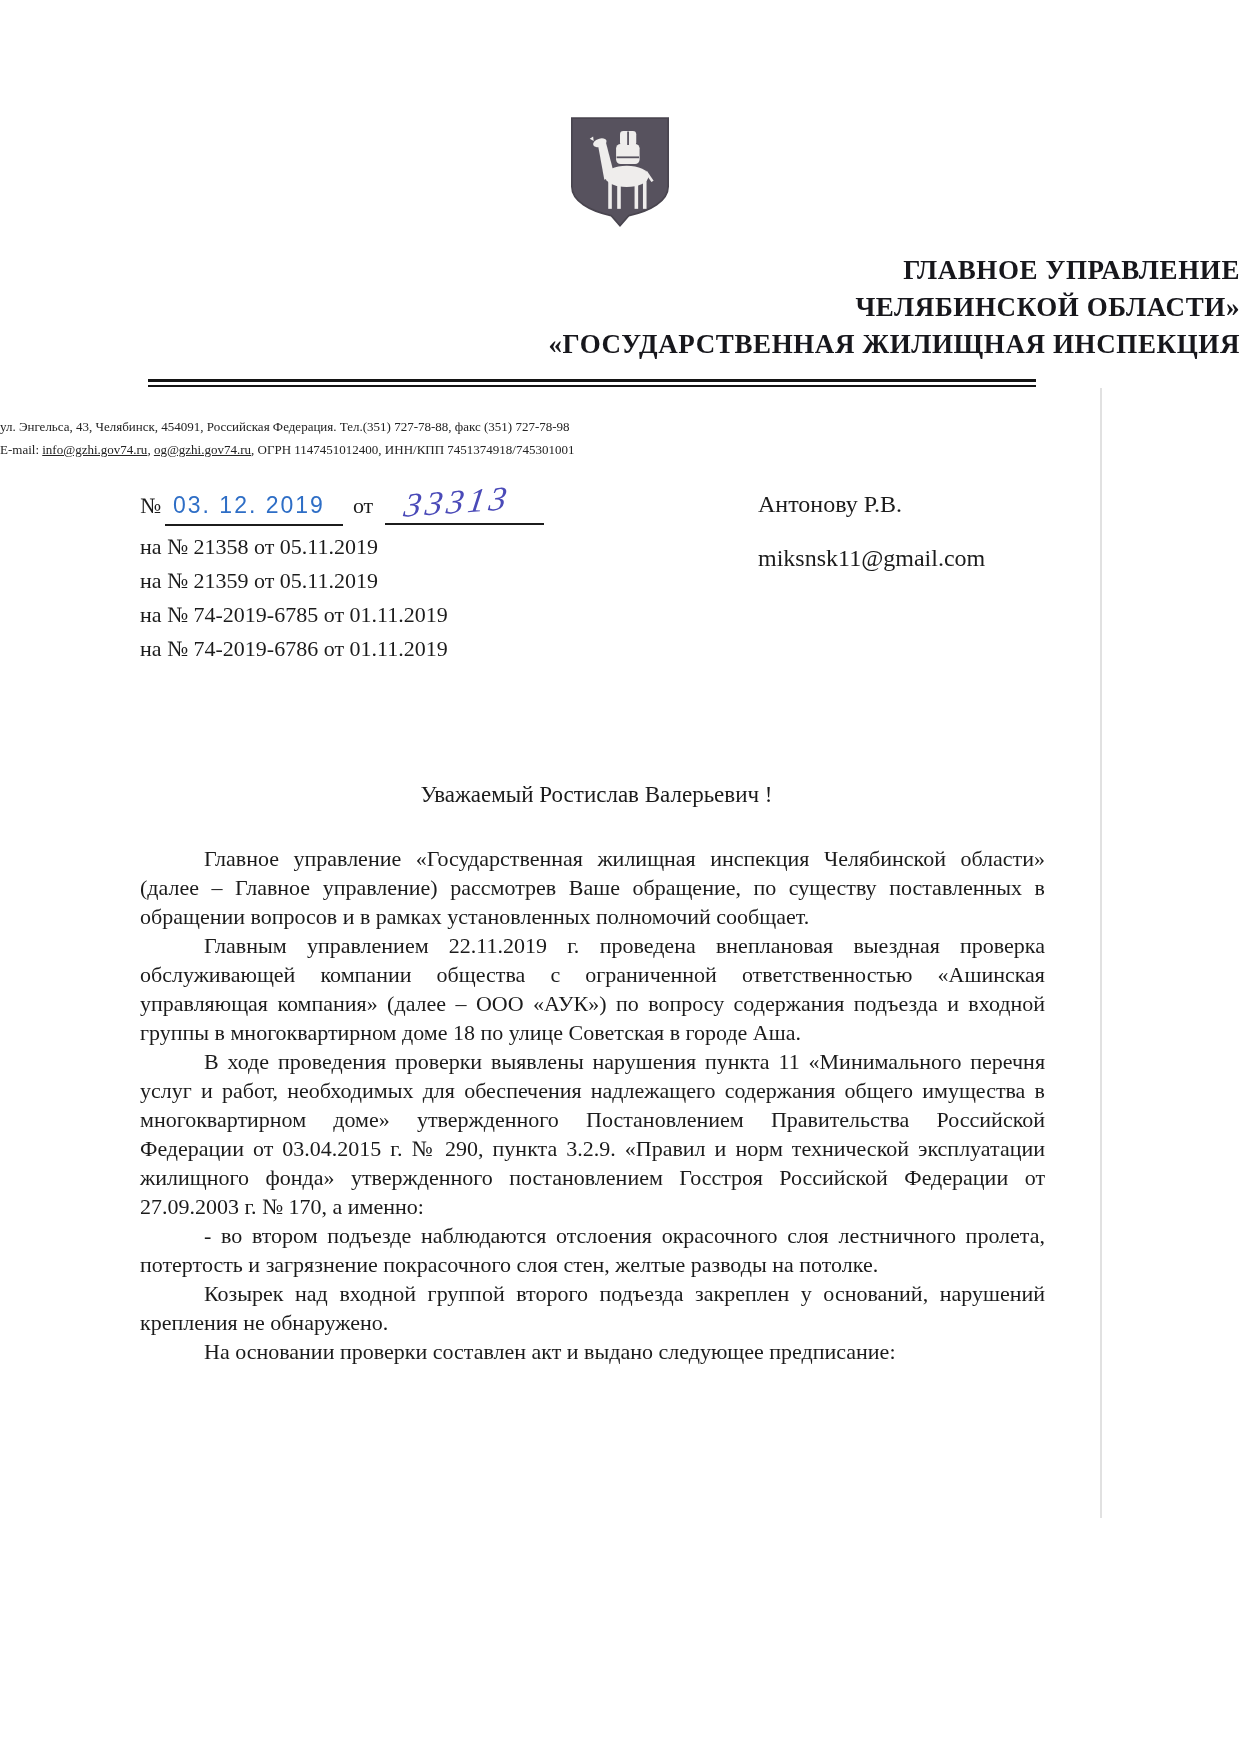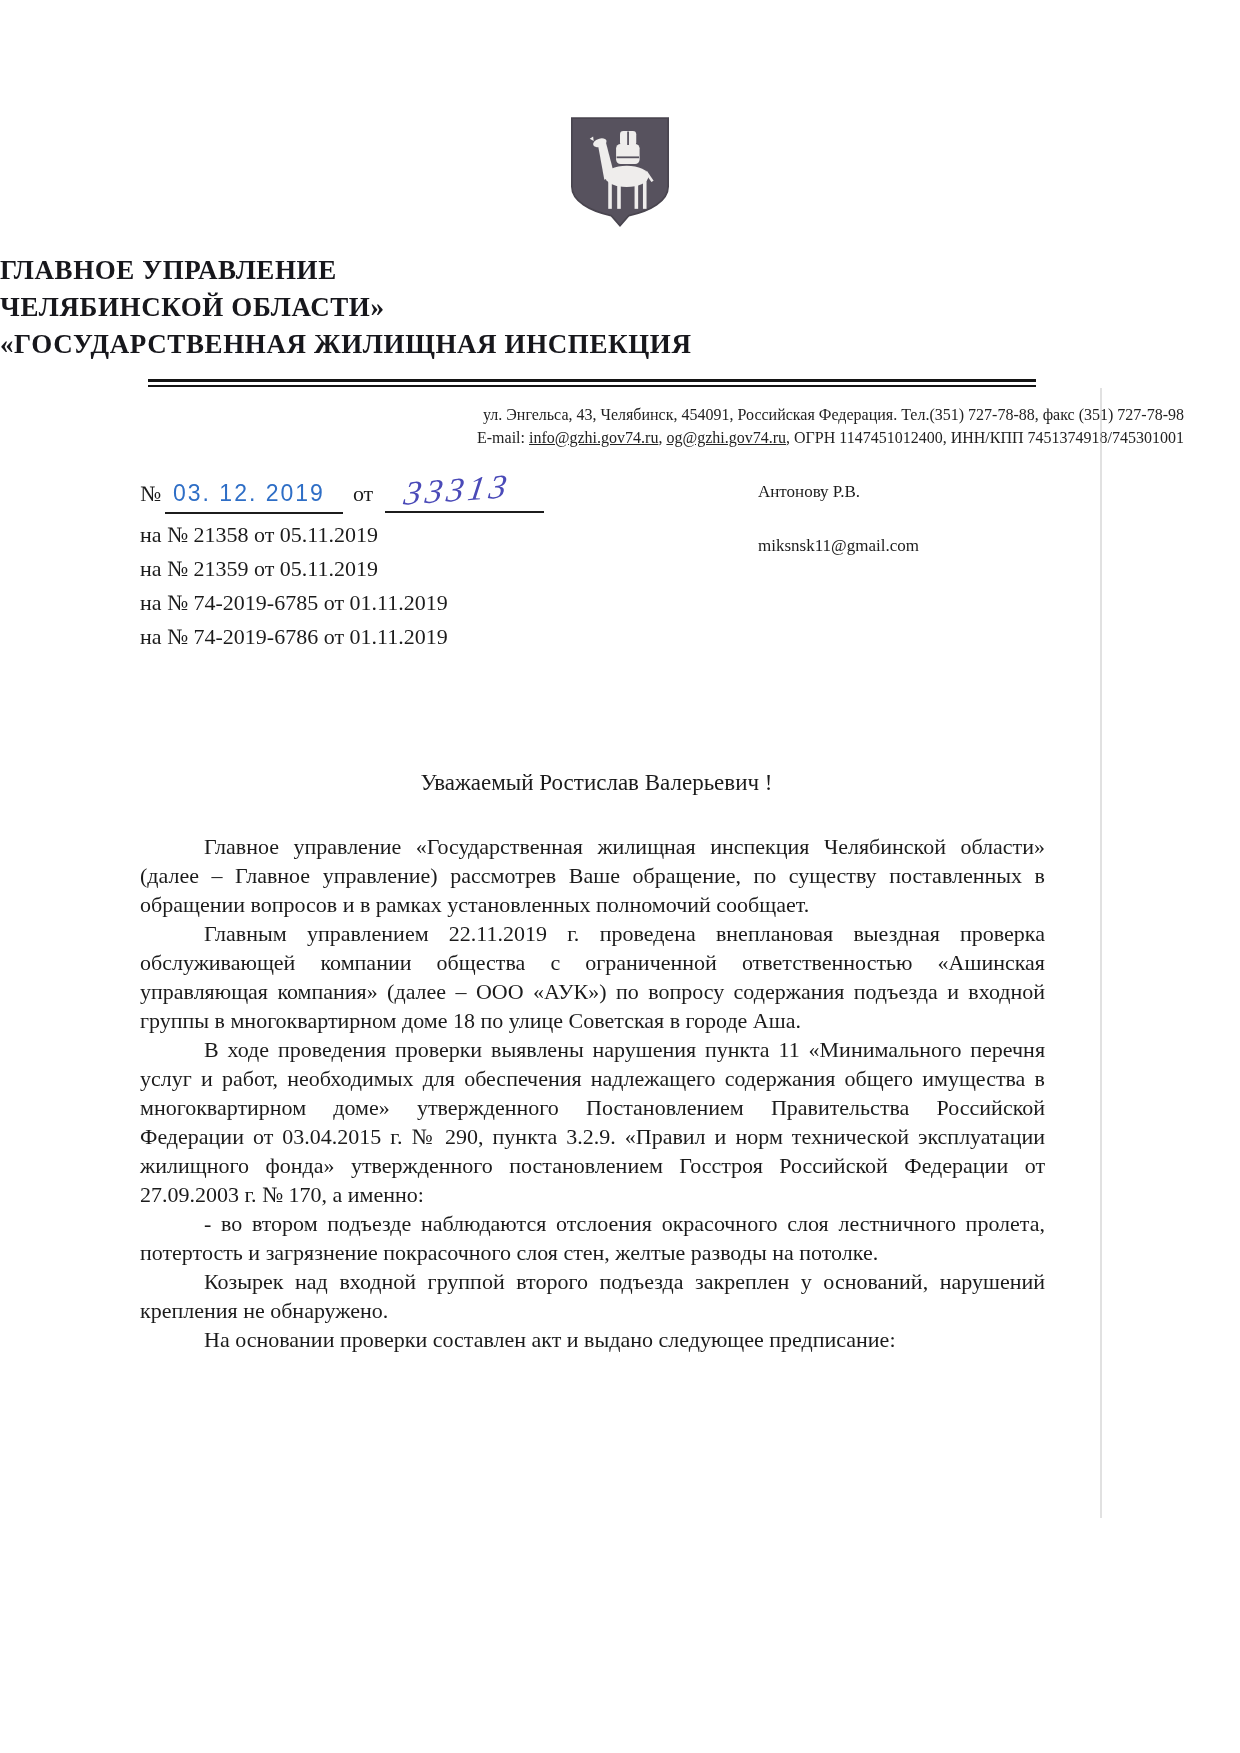--- a/index.html
+++ b/index.html
@@ -13,43 +13,44 @@
     overflow: hidden;
   }
 
   
   .crest { width: 112px; margin: 112px auto 0; }
   .crest svg { display: block; width: 112px; height: 122px; }
 
   
   .org-title {
     margin-top: 18px;
-    text-align: left;
+    text-align: right;
     font-weight: bold;
     font-size: 27px;
     line-height: 37px;
     letter-spacing: 0.6px;
     color: #17171c;
+    margin-left: 20px;
   }
 
   
   .rule {
     margin: 16px 0 0 148px;
     width: 888px;
     height: 3px;
     border-top: 3px solid #141414;
     border-bottom: 2px solid #141414;
   }
 
   
   .contact {
-    margin-top: 16px;
-    text-align: right;
+    margin-top: 28px;
+    text-align: left;
     padding-right: 56px;
-    font-size: 16px;
+    font-size: 13px;
     line-height: 23px;
     color: #222;
   }
   .contact .u { text-decoration: underline; }
 
   
   .meta {
     display: flex;
     justify-content: flex-start;
     margin: 26px 0 0 140px;
@@ -79,21 +80,21 @@
   }
   .hand {
     display: inline-block;
     font-style: italic;
     font-size: 34px;
     line-height: 30px;
     letter-spacing: 4px;
     color: #4a4ab8;
     transform: skewX(-12deg) rotate(-4deg);
   }
-  .addressee { width: 302px; font-size: 17px; line-height: 30px; padding-top: 2px; }
+  .addressee { width: 302px; font-size: 24px; line-height: 30px; padding-top: 2px; }
   .addr-email { margin-top: 24px; }
 
   
   .salutation {
     margin-top: 116px;
     text-align: center;
     padding-right: 47px;
     font-size: 23px;
   }
 

